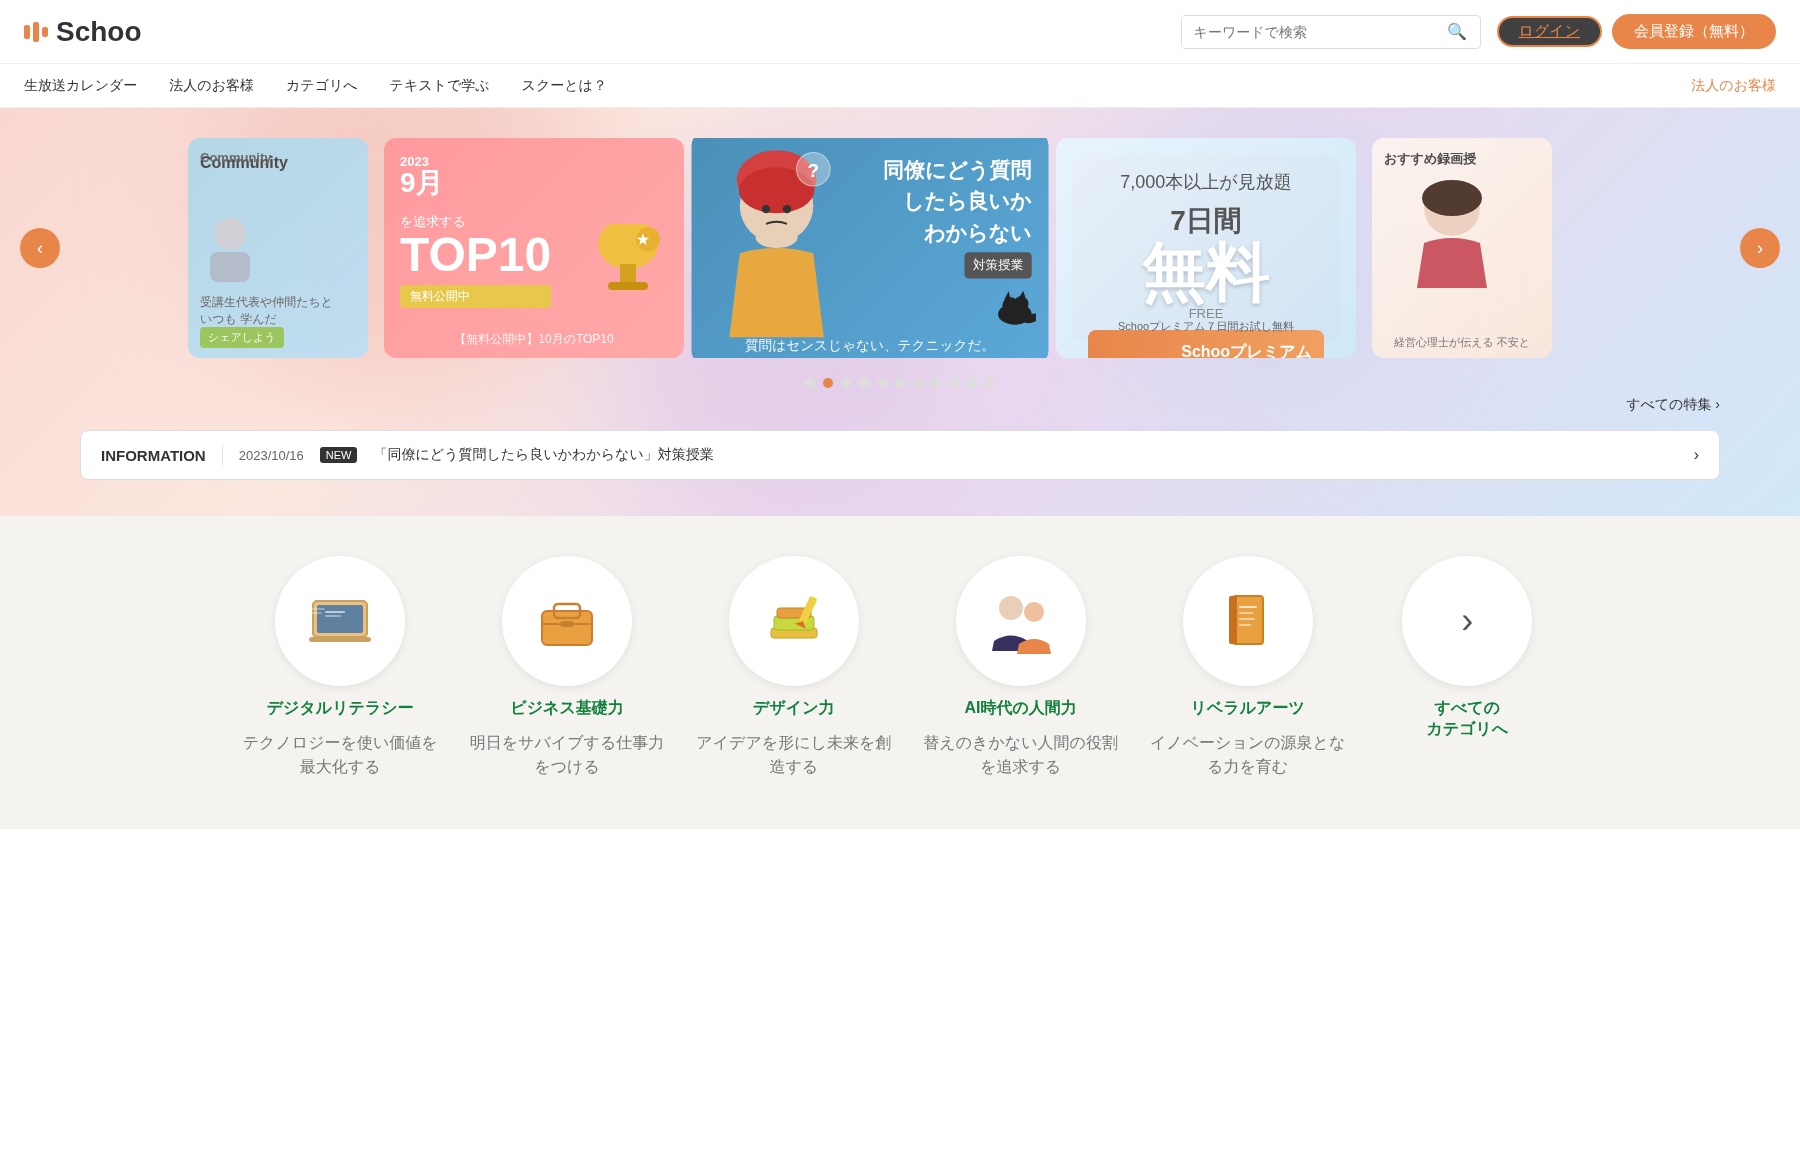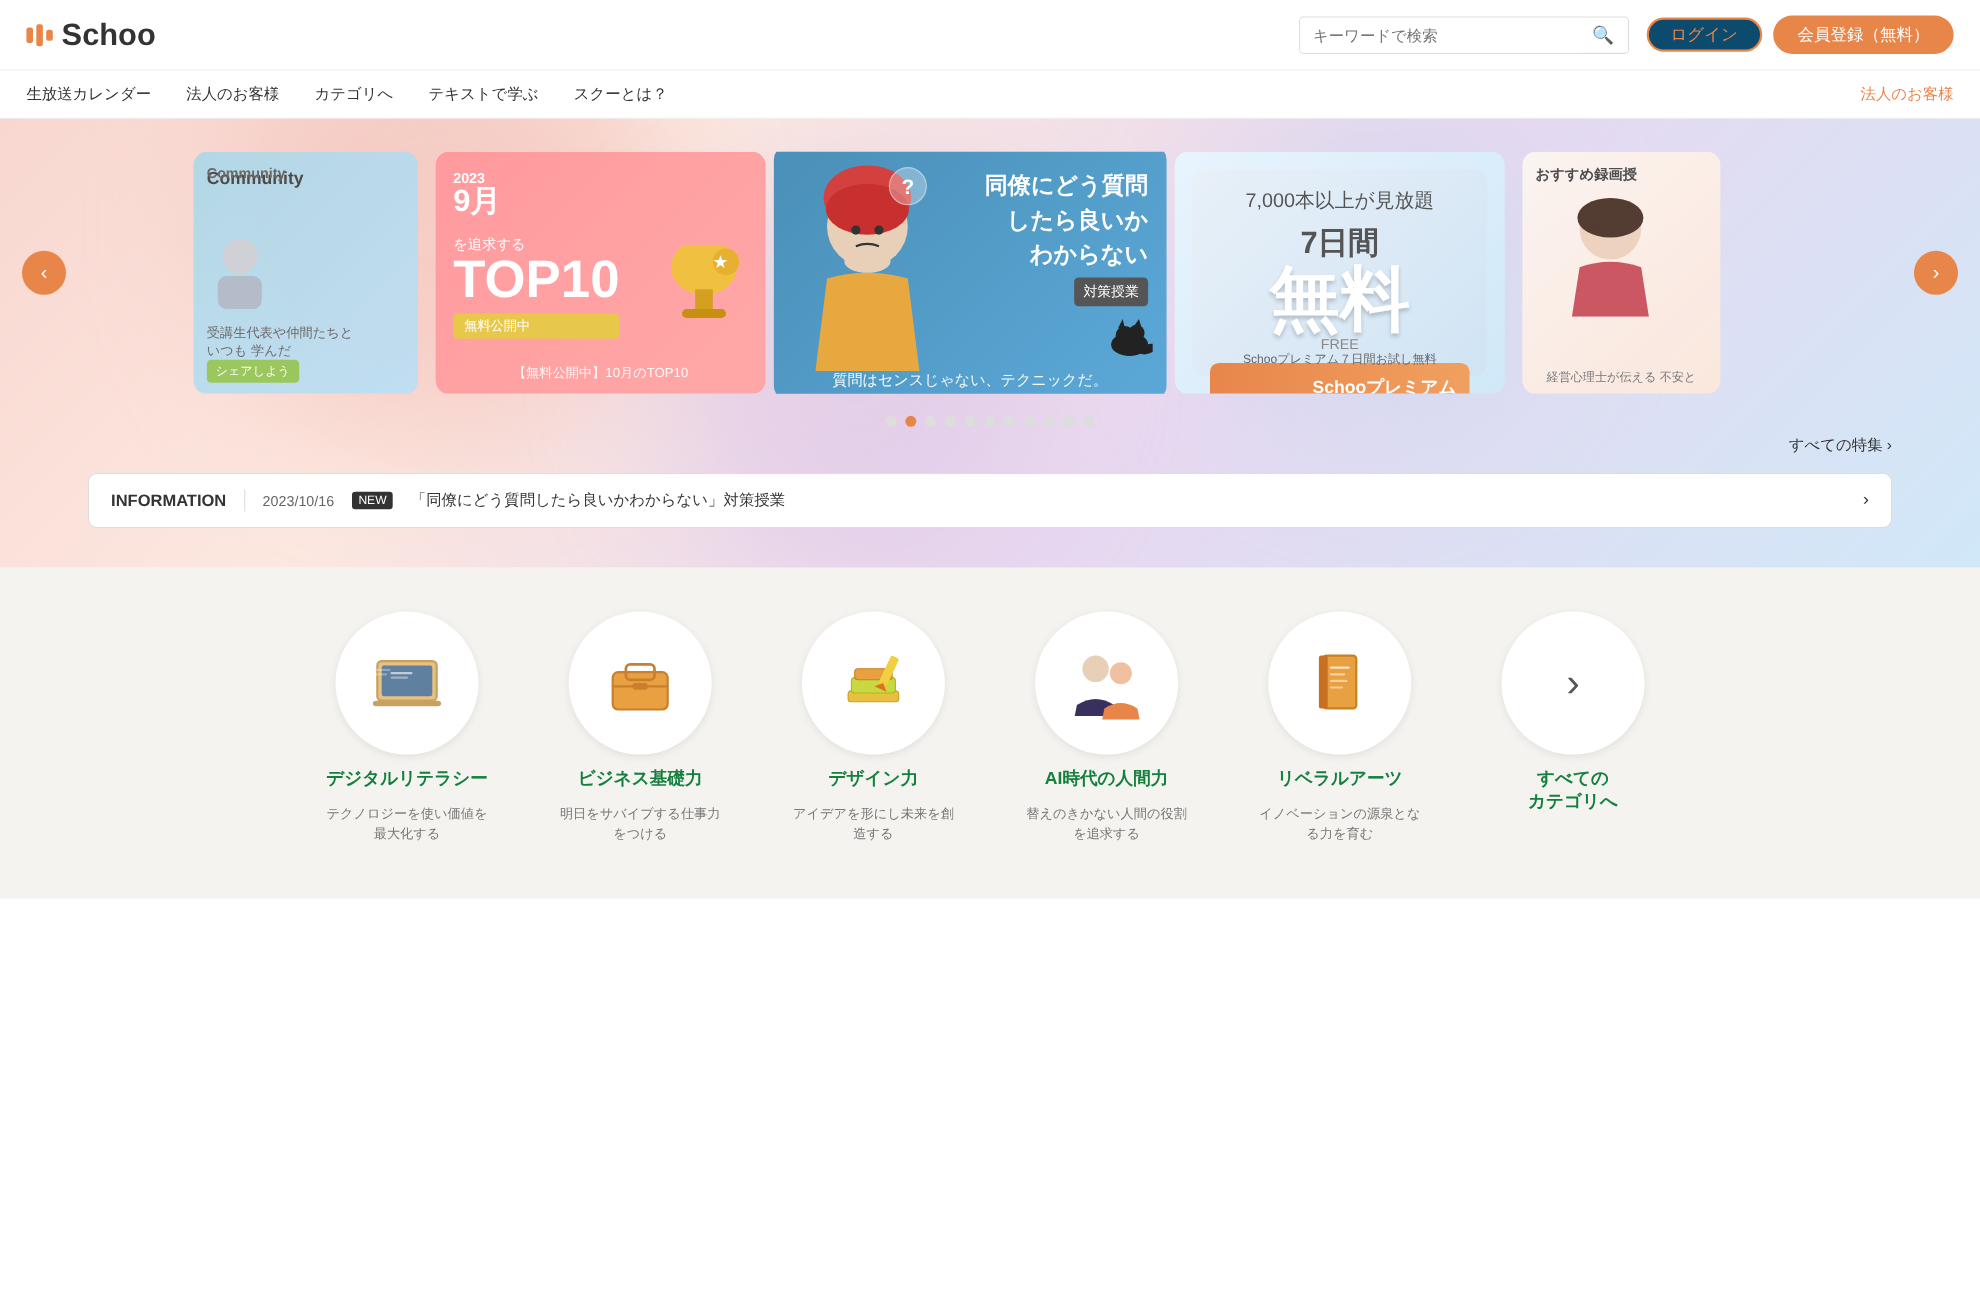--- a/index.html
+++ b/index.html
@@ -62,27 +62,28 @@
     .search-btn {
       background: none;
       border: none;
       padding: 0 12px;
       cursor: pointer;
       color: #aaa;
       font-size: 16px;
     }
     .btn-login {
       border: 2px solid #e8864a;
-      background: #0c4a6e;
+      background: #404040;
       color: #e8864a;
       border-radius: 20px;
       padding: 4px 20px;
       font-size: 15px;
       cursor: pointer;
       margin-right: 10px;
+      text-decoration: underline;
     }
     .btn-register {
       background: #e8864a;
       border: 2px solid #e8864a;
       color: #fff;
       border-radius: 20px;
       padding: 6px 20px;
       font-size: 15px;
       cursor: pointer;
     }
@@ -133,21 +134,21 @@
 
     .slide-card {
       border-radius: 12px;
       overflow: hidden;
       flex-shrink: 0;
       cursor: pointer;
     }
 
     
     .card-community {
-      width: 204px;
+      width: 180px;
       height: 220px;
       background: linear-gradient(135deg, #a8d8ea, #b8e0f8);
       border-radius: 12px;
       display: flex;
       flex-direction: column;
       justify-content: flex-end;
       padding: 12px;
       position: relative;
     }
     .card-community::before {
@@ -330,21 +331,21 @@
       width: 70px;
       height: 70px;
     }
     .category-name {
       font-size: 16px;
       font-weight: bold;
       color: #15803d;
       text-align: center;
     }
     .category-desc {
-      font-size: 12px;
+      font-size: 16px;
       color: #777;
       text-align: center;
       line-height: 1.5;
     }
     .card-free-badge {
       background: #e8c84a;
       color: #fff;
       font-size: 12px;
       padding: 3px 10px;
       border-radius: 4px;

